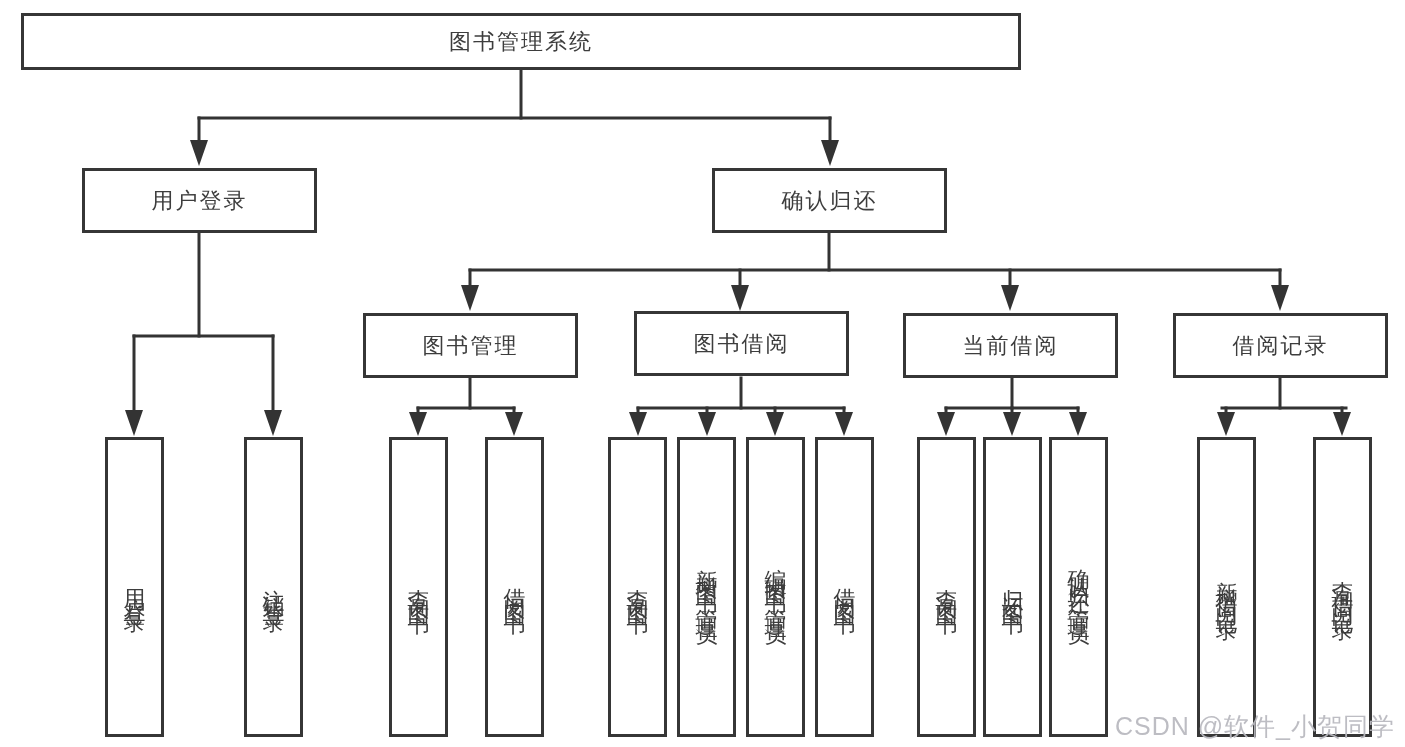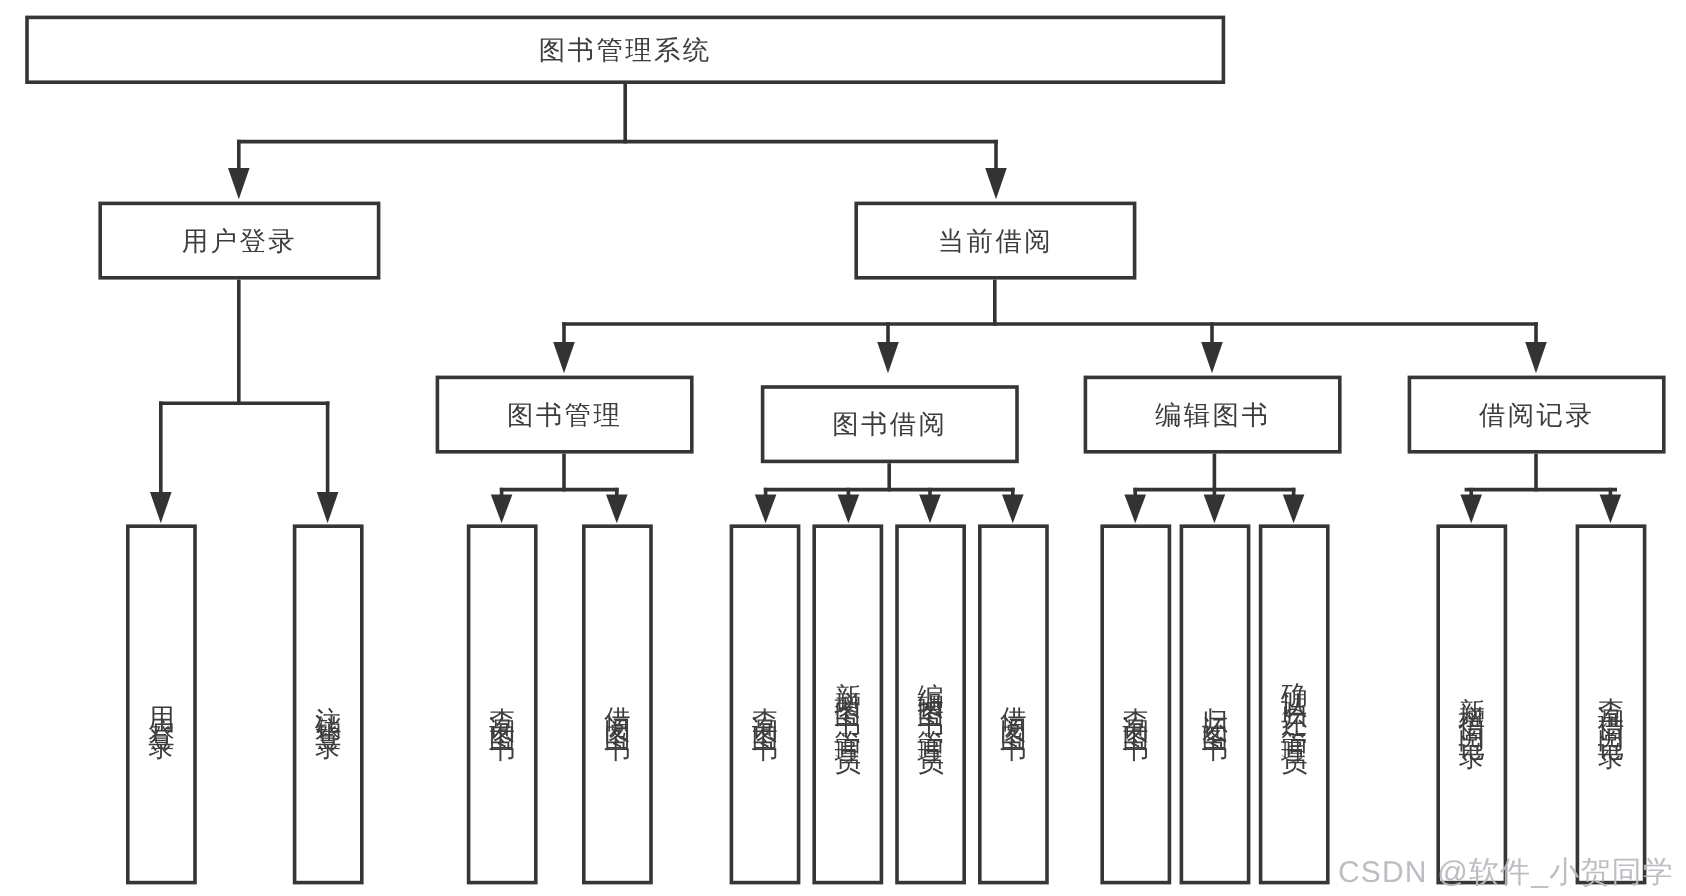--- a/index.html
+++ b/index.html
@@ -148,31 +148,31 @@
   </svg>
 
   <div class="node" style="left:21px; top:13px; width:1000px; height:57px">
     <span class="lbl">图书管理系统</span>
   </div>
 
   <div class="node" style="left:82px; top:168px; width:235px; height:65px">
     <span class="lbl">用户登录</span>
   </div>
   <div class="node" style="left:712px; top:168px; width:235px; height:65px">
-    <span class="lbl">当前借阅</span>
+    <span class="lbl">确认归还</span>
   </div>
 
   <div class="node" style="left:363px; top:313px; width:215px; height:65px">
     <span class="lbl">图书管理</span>
   </div>
-  <div class="node" style="left:634px; top:321px; width:215px; height:65px">
+  <div class="node" style="left:634px; top:311px; width:215px; height:65px">
     <span class="lbl">图书借阅</span>
   </div>
   <div class="node" style="left:903px; top:313px; width:215px; height:65px">
-    <span class="lbl">编辑图书</span>
+    <span class="lbl">当前借阅</span>
   </div>
   <div class="node" style="left:1173px; top:313px; width:215px; height:65px">
     <span class="lbl">借阅记录</span>
   </div>
 
   <div class="node leaf" style="left:105px; top:437px; width:59px; height:300px">
     <span class="lbl">用户登录</span>
   </div>
   <div class="node leaf" style="left:244px; top:437px; width:59px; height:300px">
     <span class="lbl">注销登录</span>

